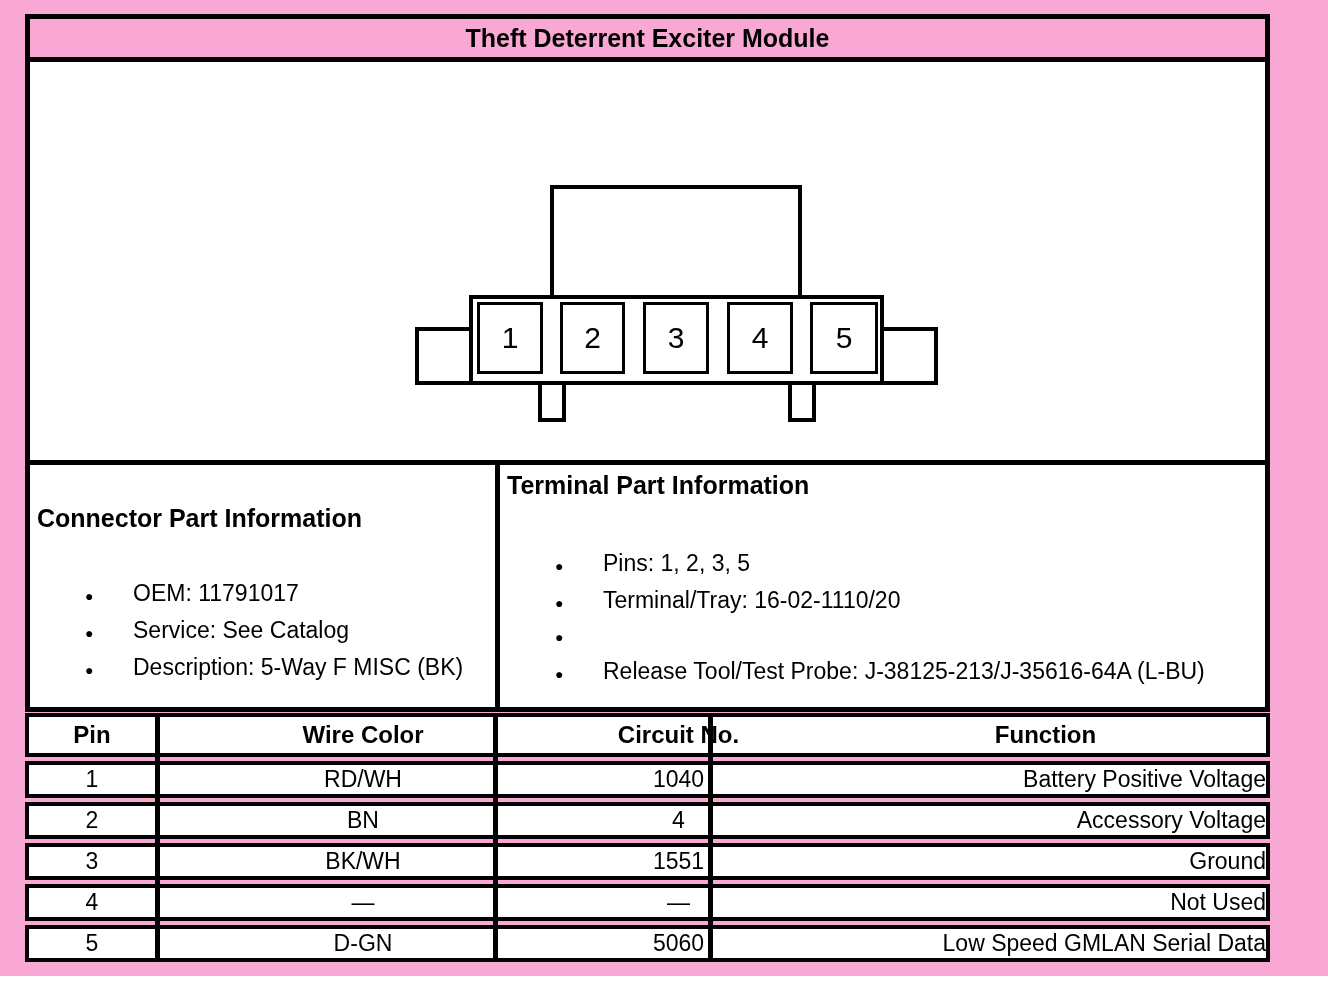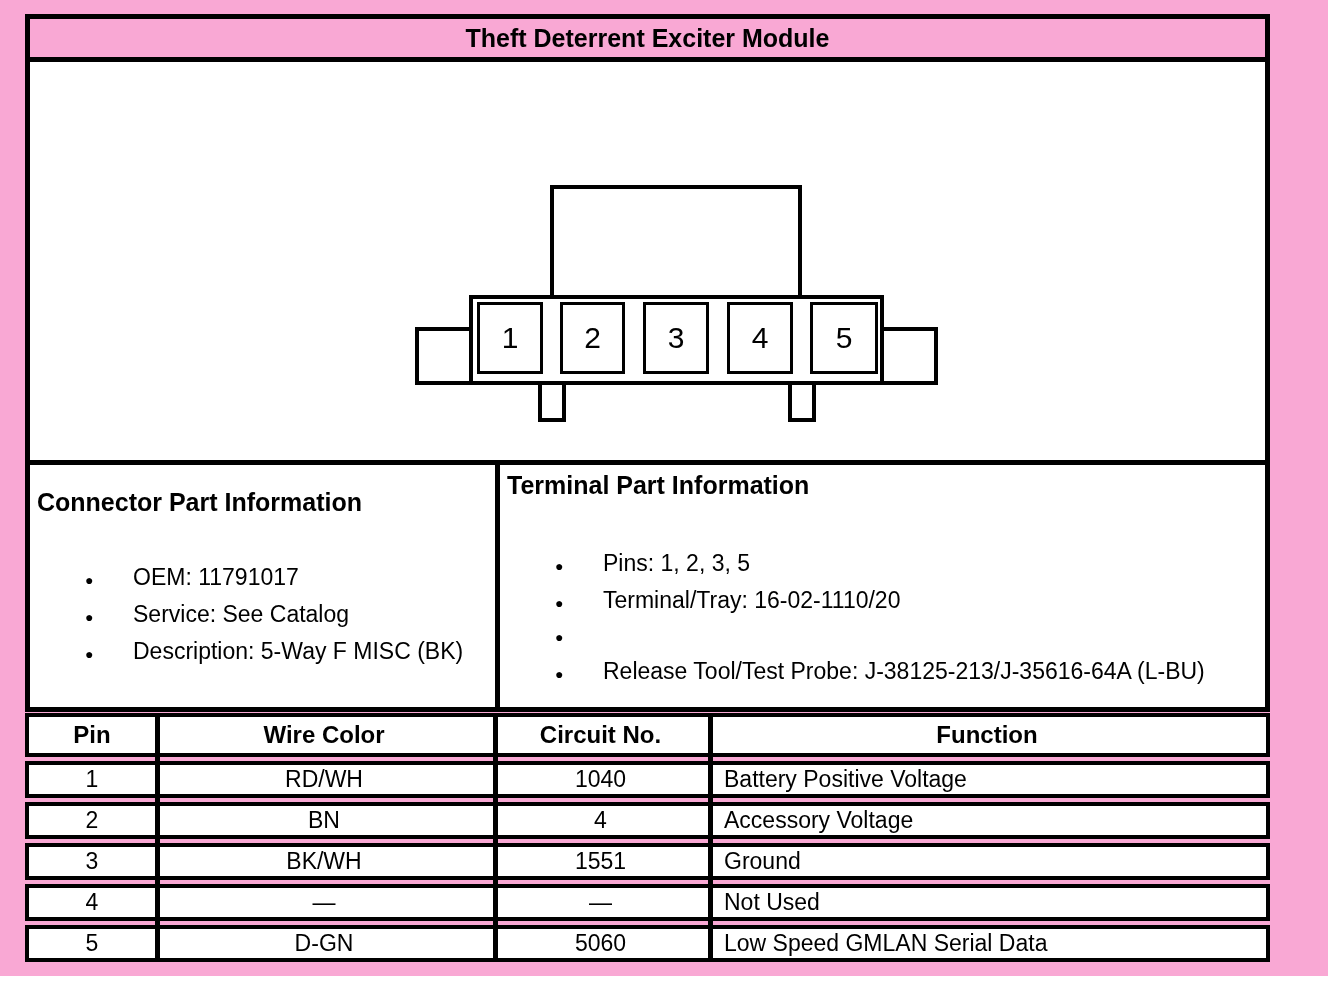--- a/index.html
+++ b/index.html
@@ -46,46 +46,47 @@
   .c-pin2 { left: 530px; width: 65px; }
   .c-pin3 { left: 613px; width: 66px; }
   .c-pin4 { left: 697px; width: 66px; }
   .c-pin5 { left: 780px; width: 68px; }
 
   
   .infobox { border: 5px solid #000; background: #fff; }
   .info-left  { left: 25px;  top: 460px; width: 475px; height: 252px; }
   .info-right { left: 495px; top: 460px; width: 775px; height: 252px; }
   .info-heading { font-size: 25px; font-weight: bold; padding-left: 7px; line-height: 29px; }
-  .info-left  .info-heading { padding-top: 23px; }
+  .info-left  .info-heading { padding-top: 39px; }
   .info-right .info-heading { padding-top: 6px; }
   .info-left  .b-list { margin-top: 43px; }
   .info-right .b-list { margin-top: 46px; }
   .b-item { display: flex; align-items: baseline; line-height: 34px; font-size: 23px; white-space: nowrap; }
   .b-dot { flex: none; margin-left: 55px; width: 48px; font-size: 14px; }
 
   
   .trow {
     left: 25px; width: 1245px;
     border: 4px solid #000; background: #fff;
     display: flex; align-items: center;
     font-size: 23px;
+    gap: 39px;
   }
   .trow-head { top: 713px; height: 44px; font-size: 24px; font-weight: bold; }
   .trow-1 { top: 761px; height: 37px; }
   .trow-2 { top: 802px; height: 37px; }
   .trow-3 { top: 843px; height: 37px; }
   .trow-4 { top: 884px; height: 37px; }
   .trow-5 { top: 925px; height: 37px; }
   .tc { text-align: center; }
   .tc-pin  { width: 126px; }
   .tc-wire { width: 338px; }
   .tc-circ { width: 215px; }
   .tc-func { flex: 1; }
-  .trow-data .tc-func { text-align: left; padding-left: 16px; }
+  .trow-data .tc-func { text-align: right; padding-left: 16px; }
   .vline {
     position: absolute; top: 713px; height: 249px; width: 5px; background: #000;
   }
   .vline-1 { left: 155px; }
   .vline-2 { left: 493px; }
   .vline-3 { left: 708px; }
 </style>
 </head>
 <body>
 

